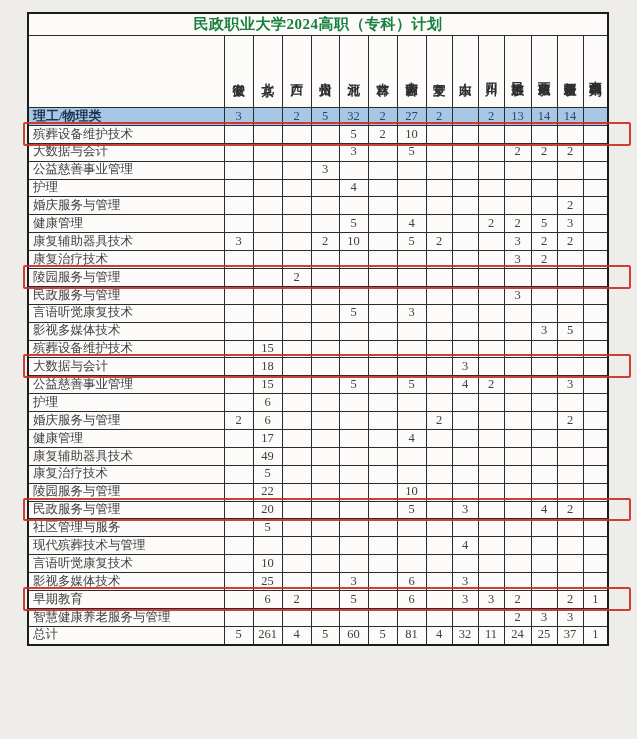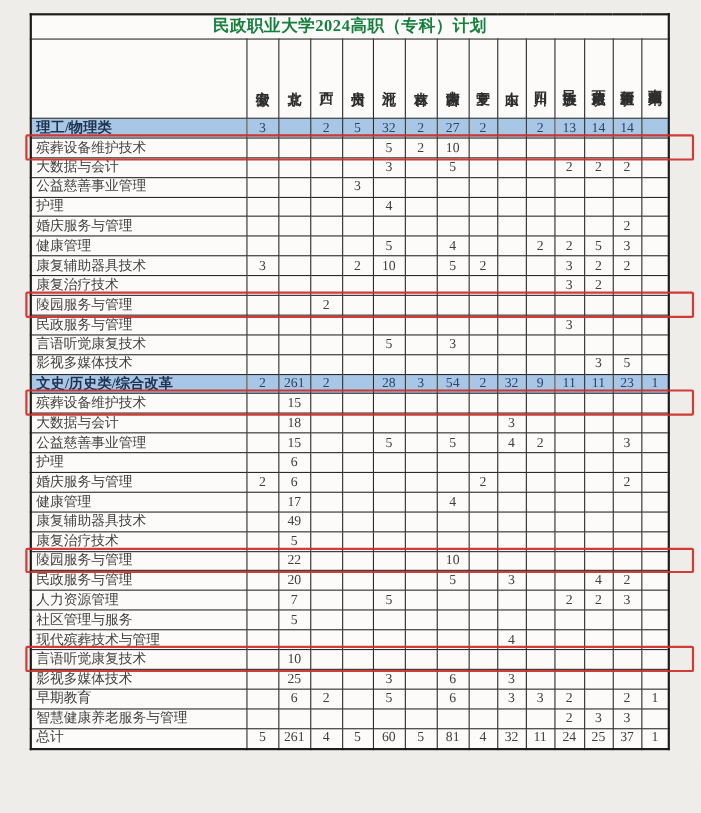--- a/index.html
+++ b/index.html
@@ -298,37 +298,20 @@
           <td></td>
           <td></td>
           <td></td>
           <td></td>
           <td></td>
           <td></td>
           <td>3</td>
           <td>5</td>
           <td></td>
         </tr>
-        <tr class="section-row">
-          <td class="name-cell">文史/历史类/综合改革</td>
-          <td>2</td>
-          <td>261</td>
-          <td>2</td>
-          <td></td>
-          <td>28</td>
-          <td>3</td>
-          <td>54</td>
-          <td>2</td>
-          <td>32</td>
-          <td>9</td>
-          <td>11</td>
-          <td>11</td>
-          <td>23</td>
-          <td>1</td>
-        </tr>
         <tr class="data-row">
           <td class="name-cell">殡葬设备维护技术</td>
           <td></td>
           <td>15</td>
           <td></td>
           <td></td>
           <td></td>
           <td></td>
           <td></td>
           <td></td>
@@ -483,37 +466,20 @@
           <td></td>
           <td></td>
           <td></td>
           <td>5</td>
           <td></td>
           <td>3</td>
           <td></td>
           <td></td>
           <td>4</td>
           <td>2</td>
-          <td></td>
-        </tr>
-        <tr class="data-row">
-          <td class="name-cell">人力资源管理</td>
-          <td></td>
-          <td>7</td>
-          <td></td>
-          <td></td>
-          <td>5</td>
-          <td></td>
-          <td></td>
-          <td></td>
-          <td></td>
-          <td></td>
-          <td>2</td>
-          <td>2</td>
-          <td>3</td>
           <td></td>
         </tr>
         <tr class="data-row">
           <td class="name-cell">社区管理与服务</td>
           <td></td>
           <td>5</td>
           <td></td>
           <td></td>
           <td></td>
           <td></td>

